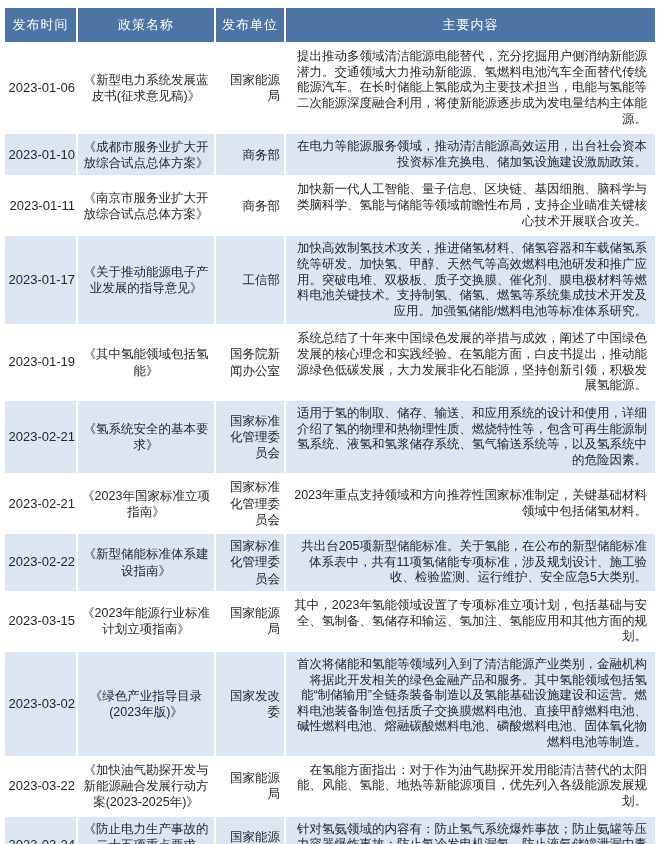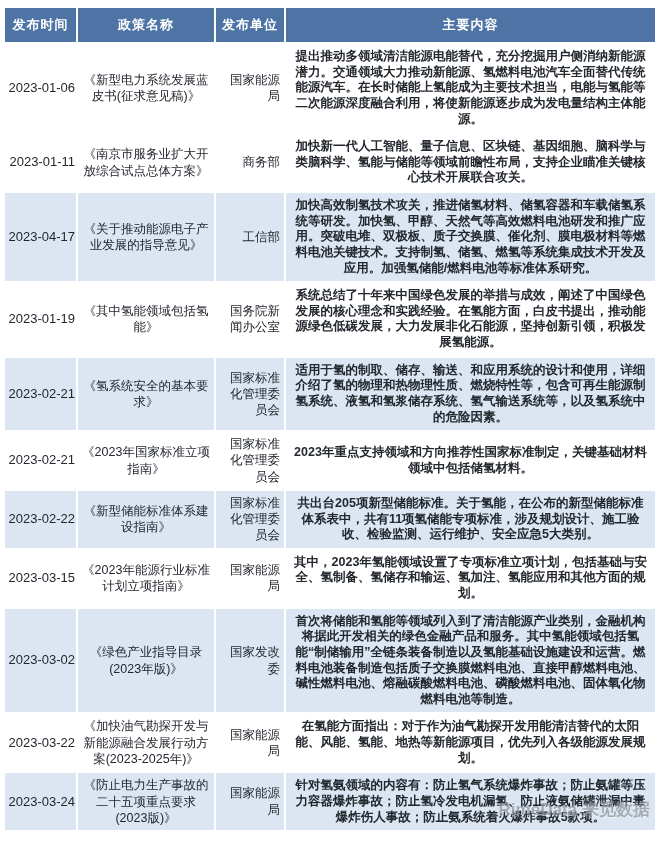--- a/index.html
+++ b/index.html
@@ -17,21 +17,21 @@
     table-layout:fixed;
   }
   col.c-date{width:71px;}
   col.c-name{width:136px;}
   col.c-unit{width:68px;}
   col.c-content{width:369px;}
   th{
     background:#4d74a5;
     color:#ffffff;
     font-size:13px;
-    font-weight:bold;
+    font-weight:normal;
     padding:8px 2px;
     text-align:center;
     letter-spacing:1px;
   }
   td{
     font-size:12.5px;
     line-height:1.26;
     vertical-align:middle;
     padding:4px 4px;
     background:#ffffff;
@@ -39,24 +39,23 @@
   tr.alt td{background:#dbe6f2;}
   td.date{
     text-align:right;
     white-space:nowrap;
     font-size:13px;
     padding:4px 1px;
   }
   td.name{text-align:center;line-height:1.3;}
   td.unit{text-align:right;line-height:1.3;}
   td.content{
-    text-align:center;
+    text-align:right;
     padding:5px 8px;
     line-height:1.25;
-    font-weight:bold;
   }
   .watermark{
     position:absolute;
     right:10px;
     bottom:14px;
     display:flex;
     align-items:center;
     gap:5px;
     color:#8f959c;
     opacity:0.72;
@@ -86,28 +85,34 @@
         <th>主要内容</th>
       </tr>
     </thead>
     <tbody id="tbody">
         <tr>
     <td class="date">2023-01-06</td>
     <td class="name">《新型电力系统发展蓝皮书(征求意见稿)》</td>
     <td class="unit">国家能源局</td>
     <td class="content">提出推动多领域清洁能源电能替代，充分挖掘用户侧消纳新能源潜力。交通领域大力推动新能源、氢燃料电池汽车全面替代传统能源汽车。在长时储能上氢能成为主要技术担当，电能与氢能等二次能源深度融合利用，将使新能源逐步成为发电量结构主体能源。</td>
   </tr>
+        <tr class="alt">
+    <td class="date">2023-01-10</td>
+    <td class="name">《成都市服务业扩大开放综合试点总体方案》</td>
+    <td class="unit">商务部</td>
+    <td class="content">在电力等能源服务领域，推动清洁能源高效运用，出台社会资本投资标准充换电、储加氢设施建设激励政策。</td>
+  </tr>
         <tr>
     <td class="date">2023-01-11</td>
     <td class="name">《南京市服务业扩大开放综合试点总体方案》</td>
     <td class="unit">商务部</td>
     <td class="content">加快新一代人工智能、量子信息、区块链、基因细胞、脑科学与类脑科学、氢能与储能等领域前瞻性布局，支持企业瞄准关键核心技术开展联合攻关。</td>
   </tr>
         <tr class="alt">
-    <td class="date">2023-04-17</td>
+    <td class="date">2023-01-17</td>
     <td class="name">《关于推动能源电子产业发展的指导意见》</td>
     <td class="unit">工信部</td>
     <td class="content">加快高效制氢技术攻关，推进储氢材料、储氢容器和车载储氢系统等研发。加快氢、甲醇、天然气等高效燃料电池研发和推广应用。突破电堆、双极板、质子交换膜、催化剂、膜电极材料等燃料电池关键技术。支持制氢、储氢、燃氢等系统集成技术开发及应用。加强氢储能/燃料电池等标准体系研究。</td>
   </tr>
         <tr>
     <td class="date">2023-01-19</td>
     <td class="name">《其中氢能领域包括氢能》</td>
     <td class="unit">国务院新闻办公室</td>
     <td class="content">系统总结了十年来中国绿色发展的举措与成效，阐述了中国绿色发展的核心理念和实践经验。在氢能方面，白皮书提出，推动能源绿色低碳发展，大力发展非化石能源，坚持创新引领，积极发展氢能源。</td>
   </tr>

